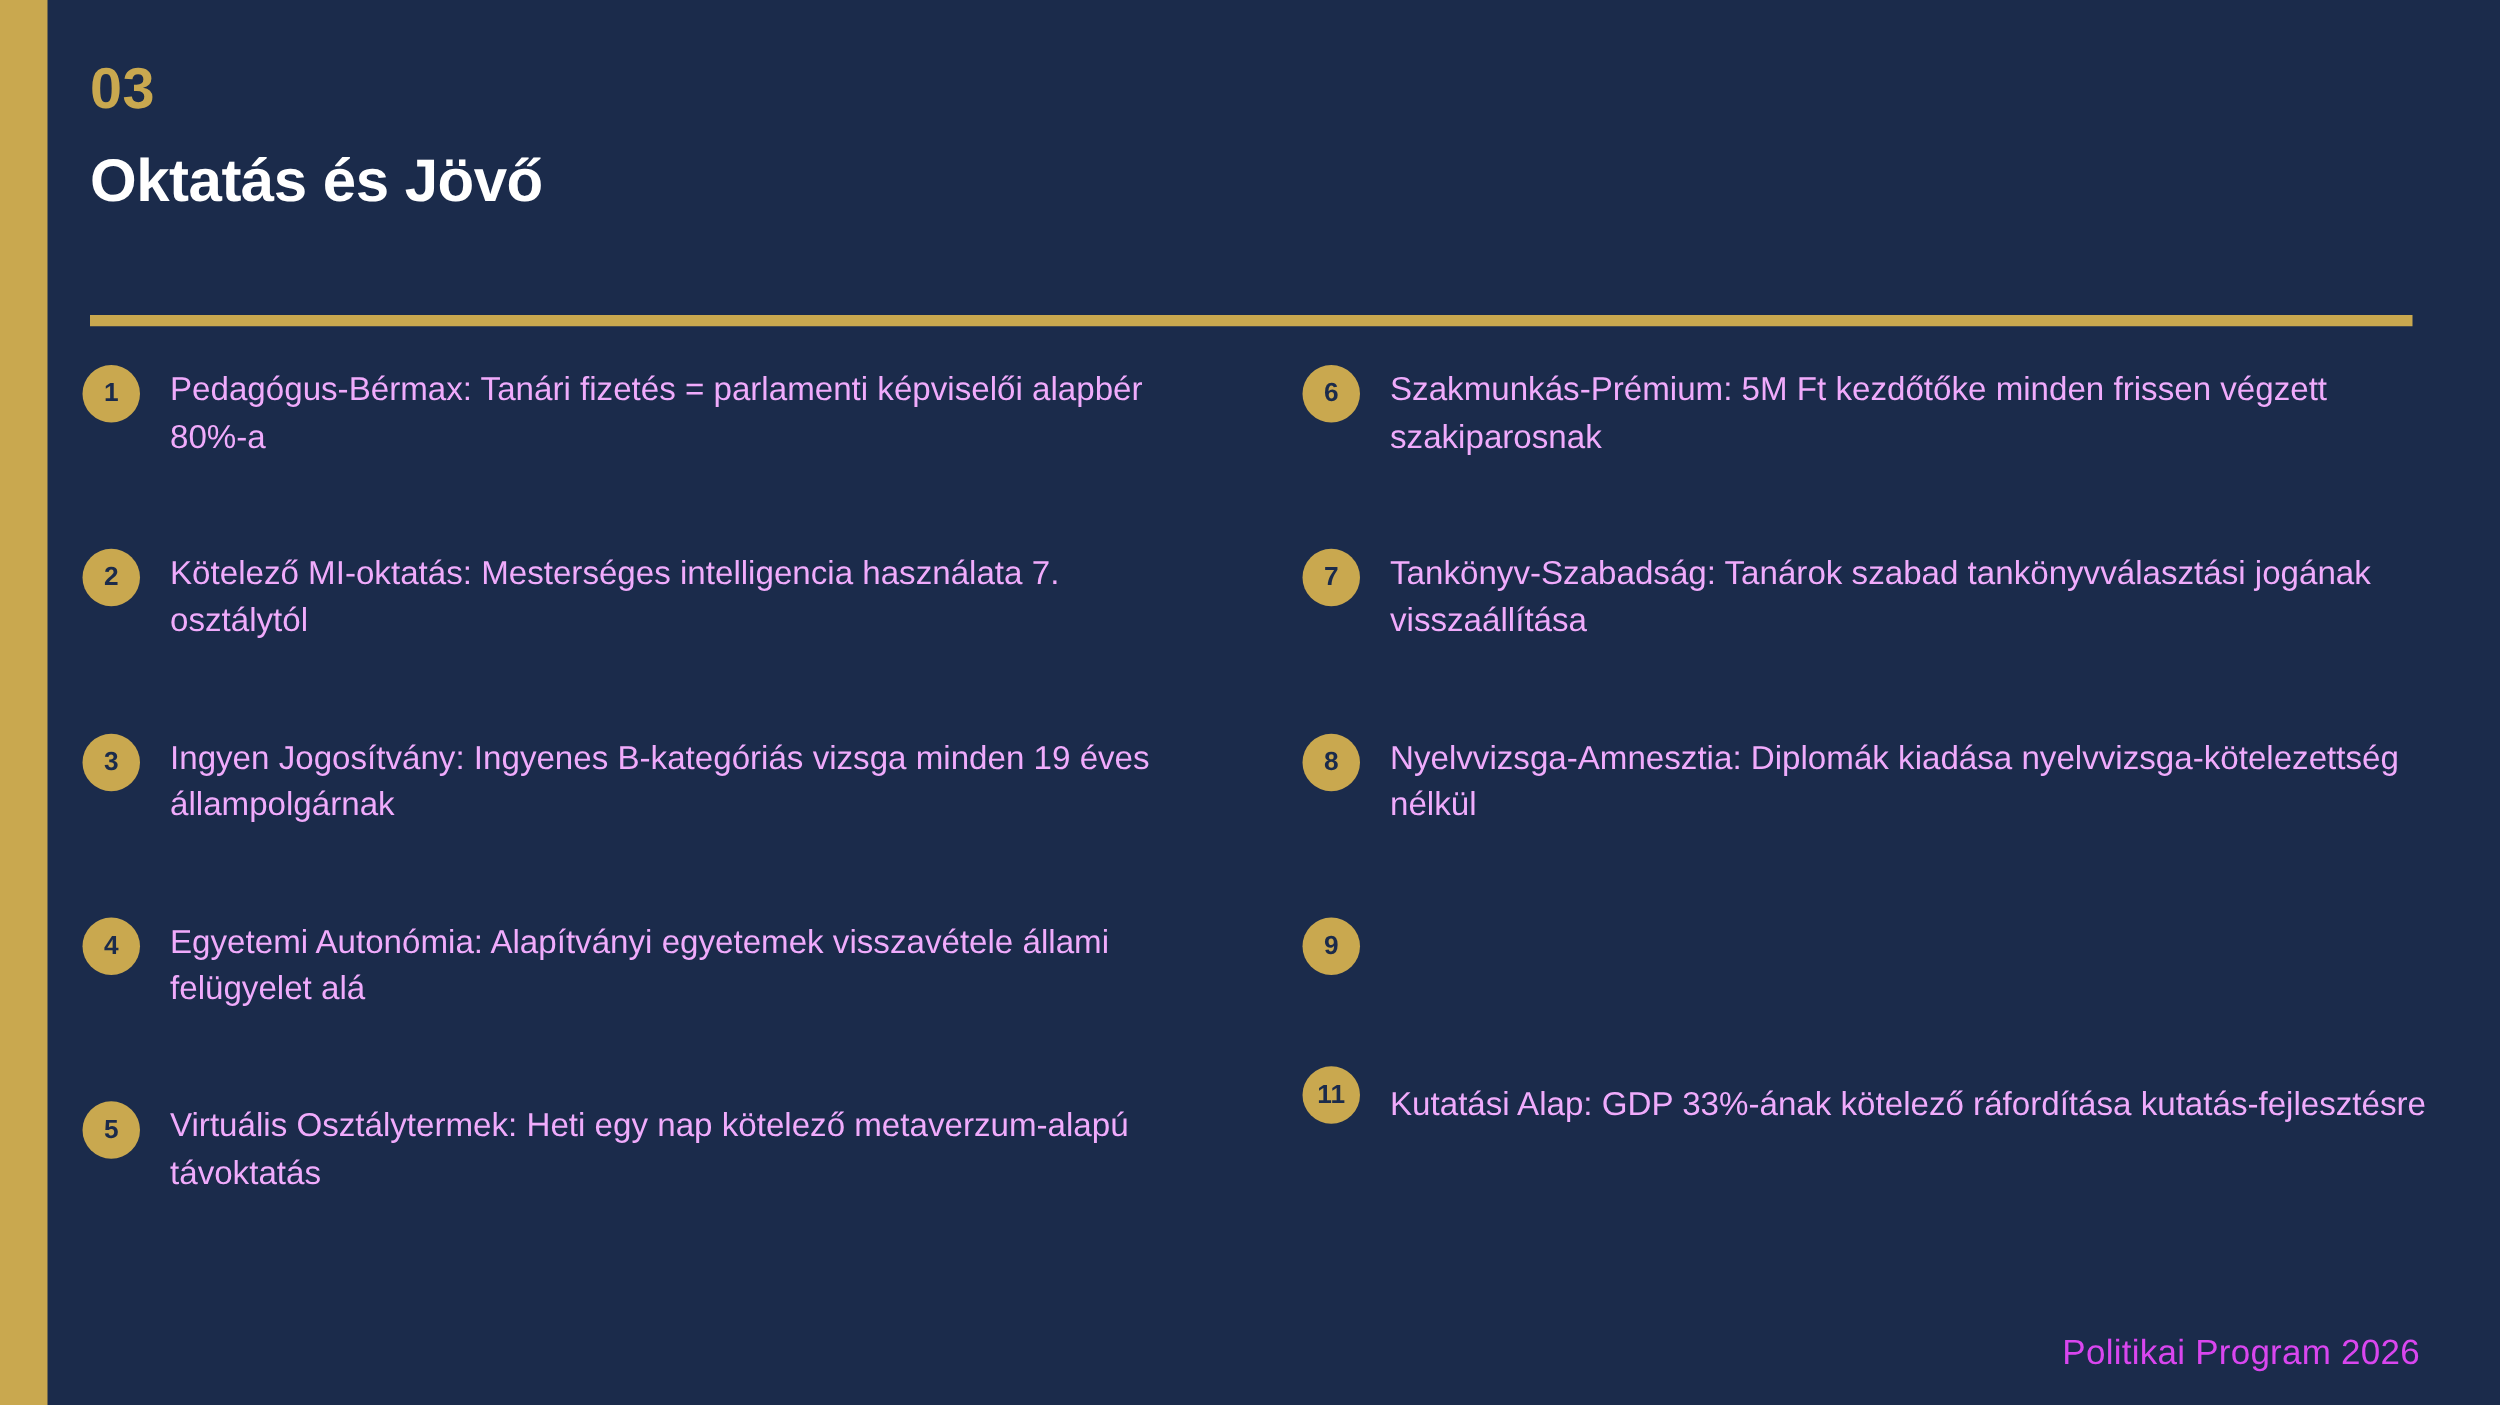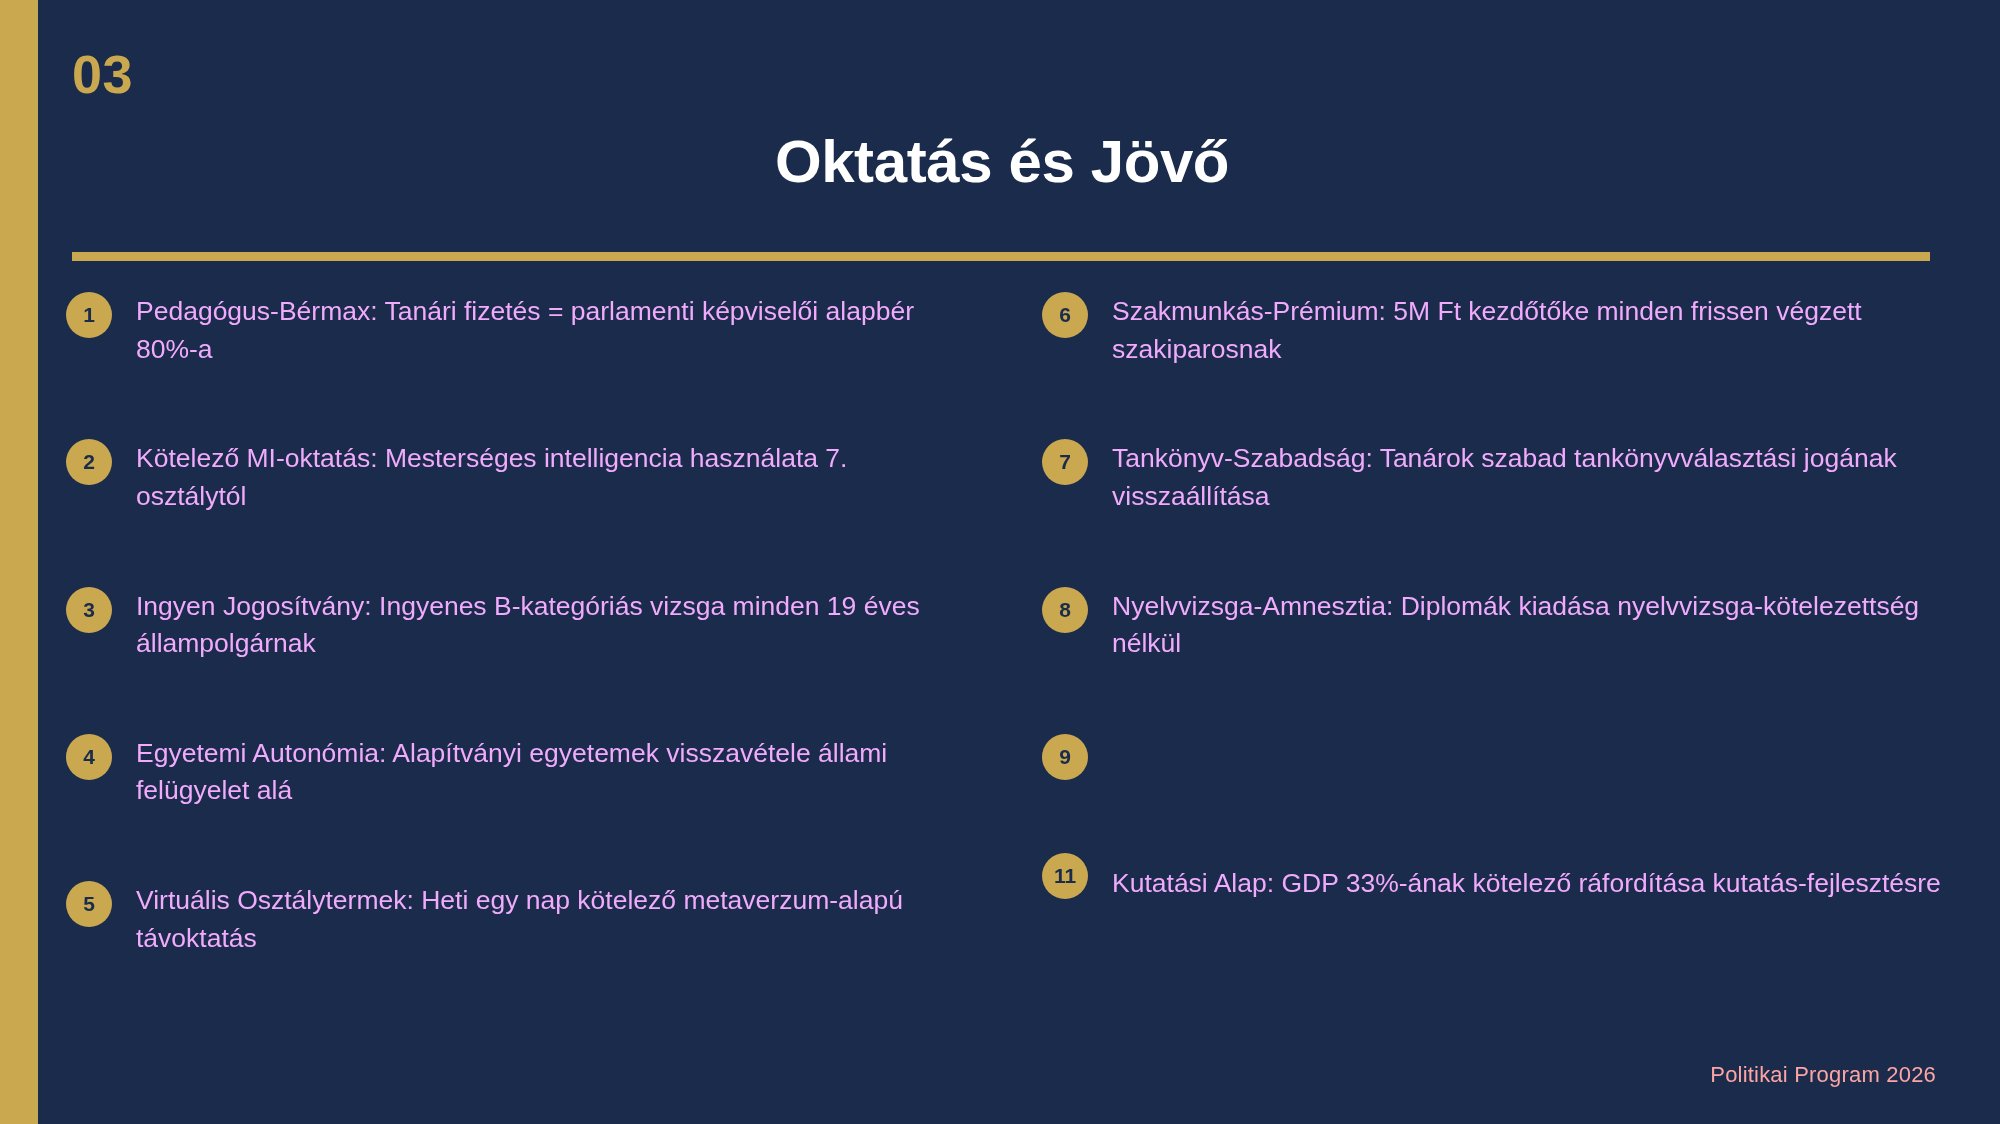--- a/index.html
+++ b/index.html
@@ -26,35 +26,34 @@
     background: #c9a84f;
   }
   
   .header {
     position: absolute;
     left: 72px;
     top: 46px;
     width: 1860px;
   }
   .section-number {
-    font-size: 54px;
+    font-size: 46px;
     font-weight: bold;
     color: #c9a84f;
     letter-spacing: 0.5px;
     line-height: 1.05;
     margin: 0;
   }
   .section-title {
-    font-size: 60px;
+    font-size: 48px;
     font-weight: bold;
     color: #ffffff;
     line-height: 1.1;
     margin: 26px 0 0 0;
     letter-spacing: -0.4px;
-    text-align: center;
   }
   .title-divider {
     position: absolute;
     left: 72px;
     top: 252px;
     width: 1858px;
     height: 9px;
     background: #c9a84f;
   }
   
@@ -117,23 +116,23 @@
   .list-item.single .badge {
     margin-top: 0;
   }
   .list-item.single .item-text {
     padding-top: 12px;
   }
   
   .footer {
     position: absolute;
     right: 64px;
-    bottom: 36px;
-    color: #fca5a5;
-    font-size: 22px;
+    bottom: 26px;
+    color: #d946ef;
+    font-size: 28px;
     letter-spacing: 0.2px;
   }
 </style>
 </head>
 <body>
 
 <div class="slide">
 
   <div class="accent-bar"></div>
 

